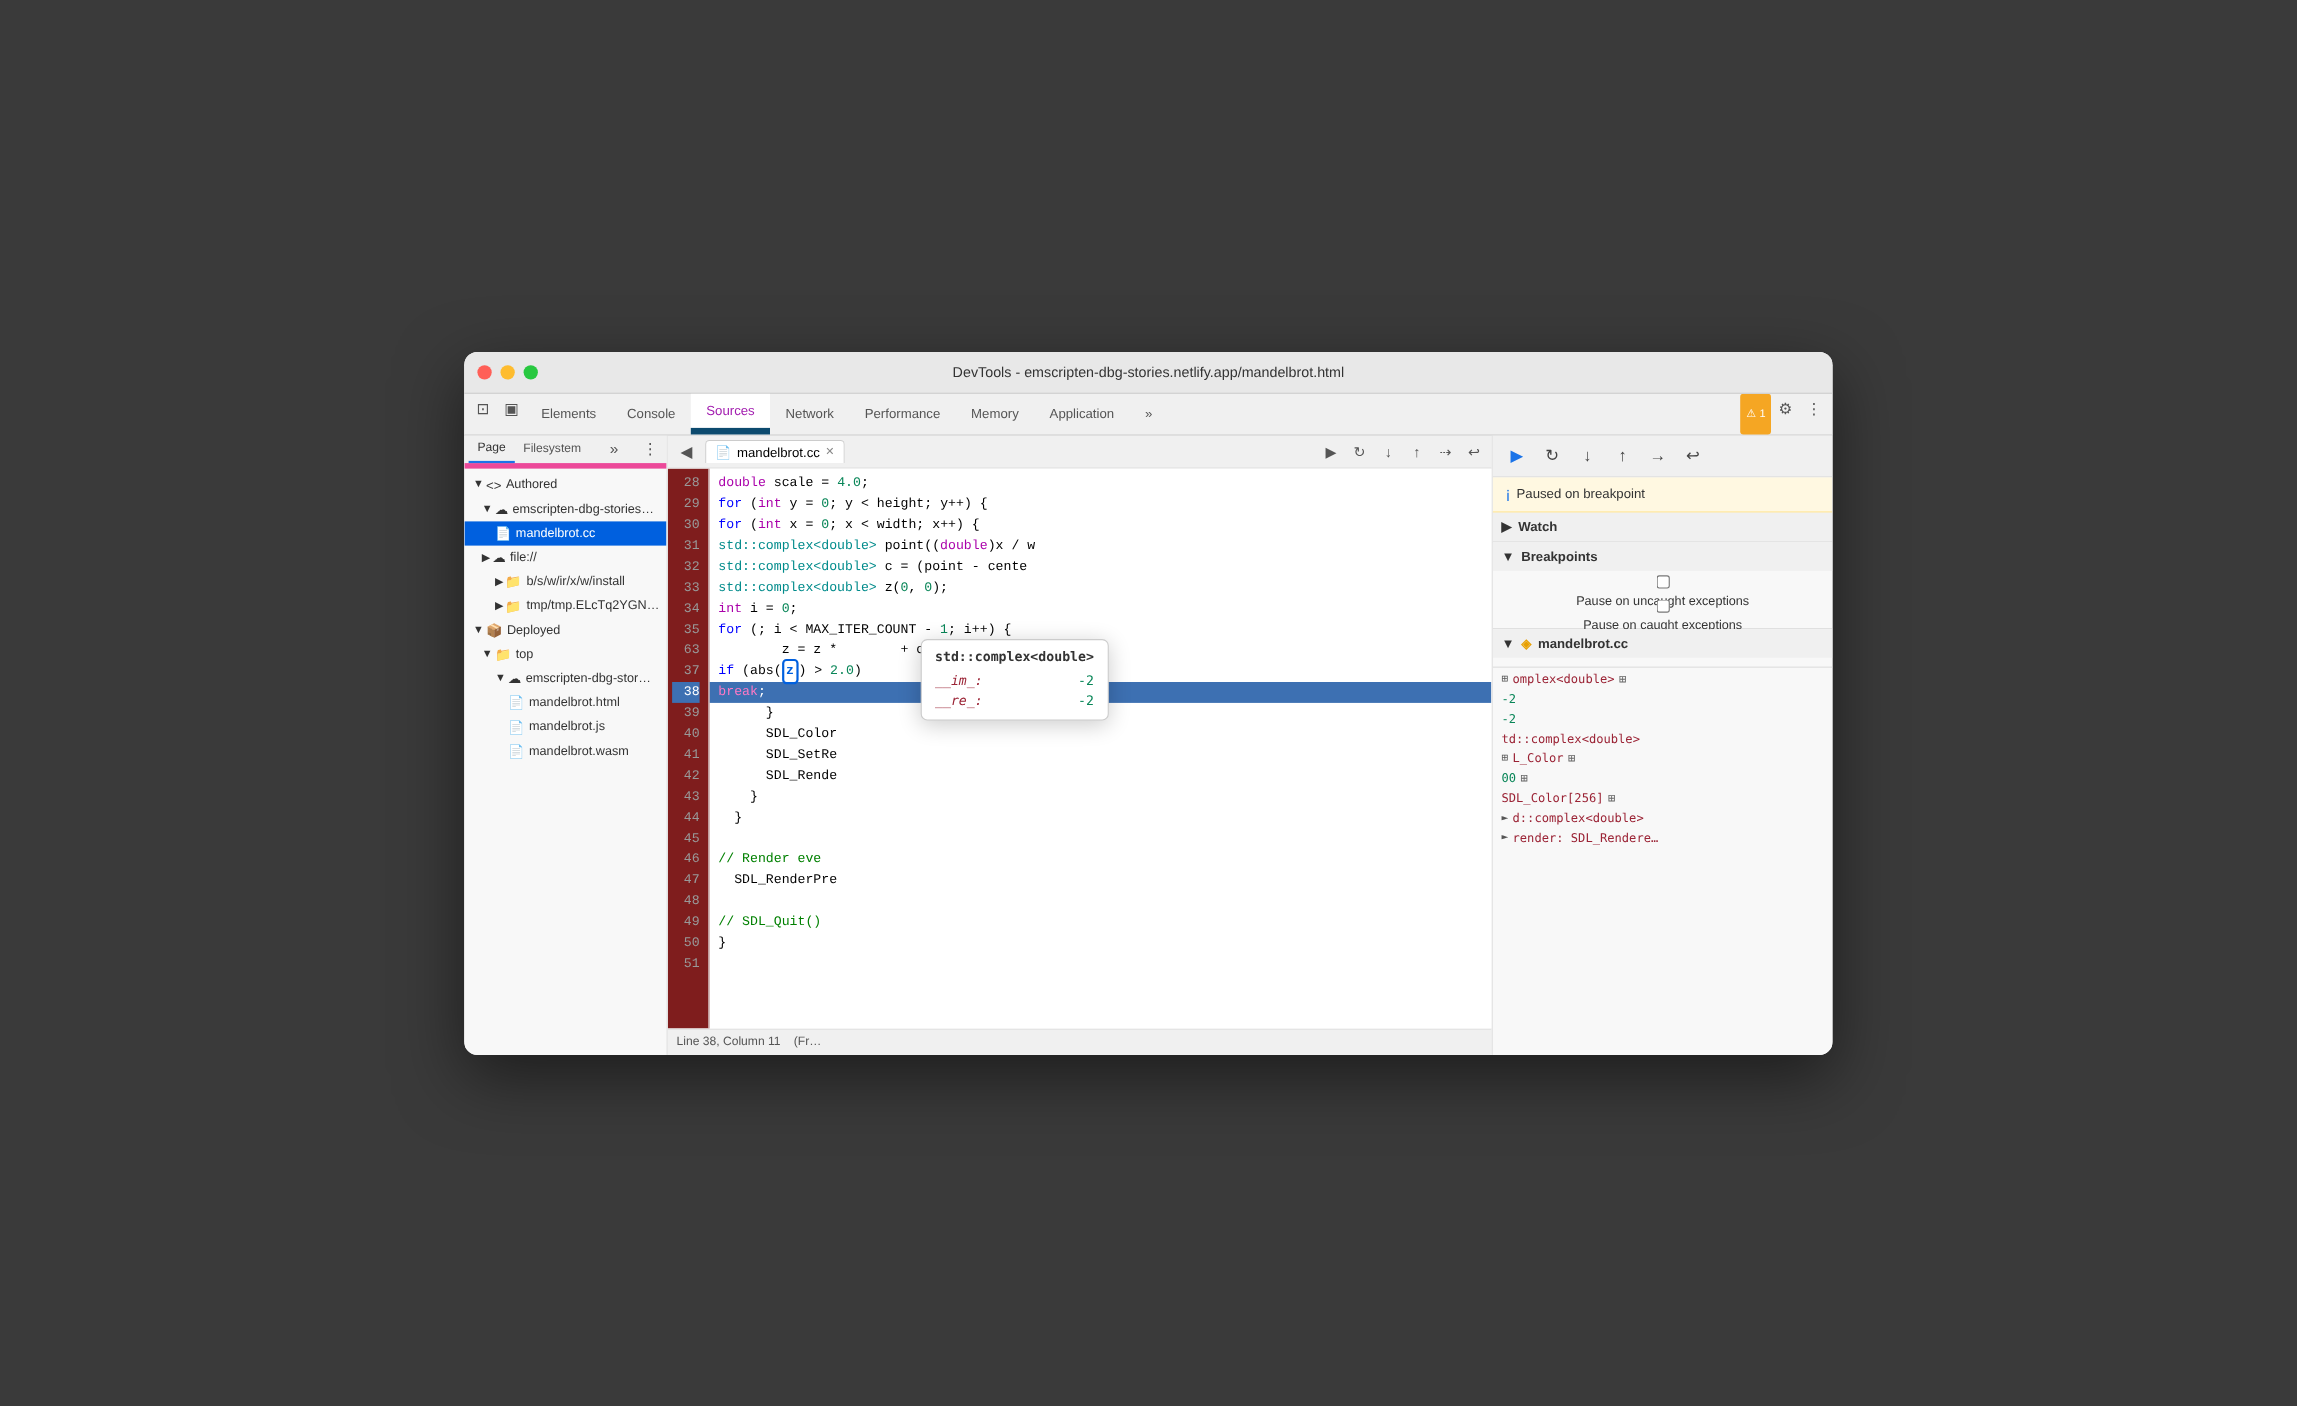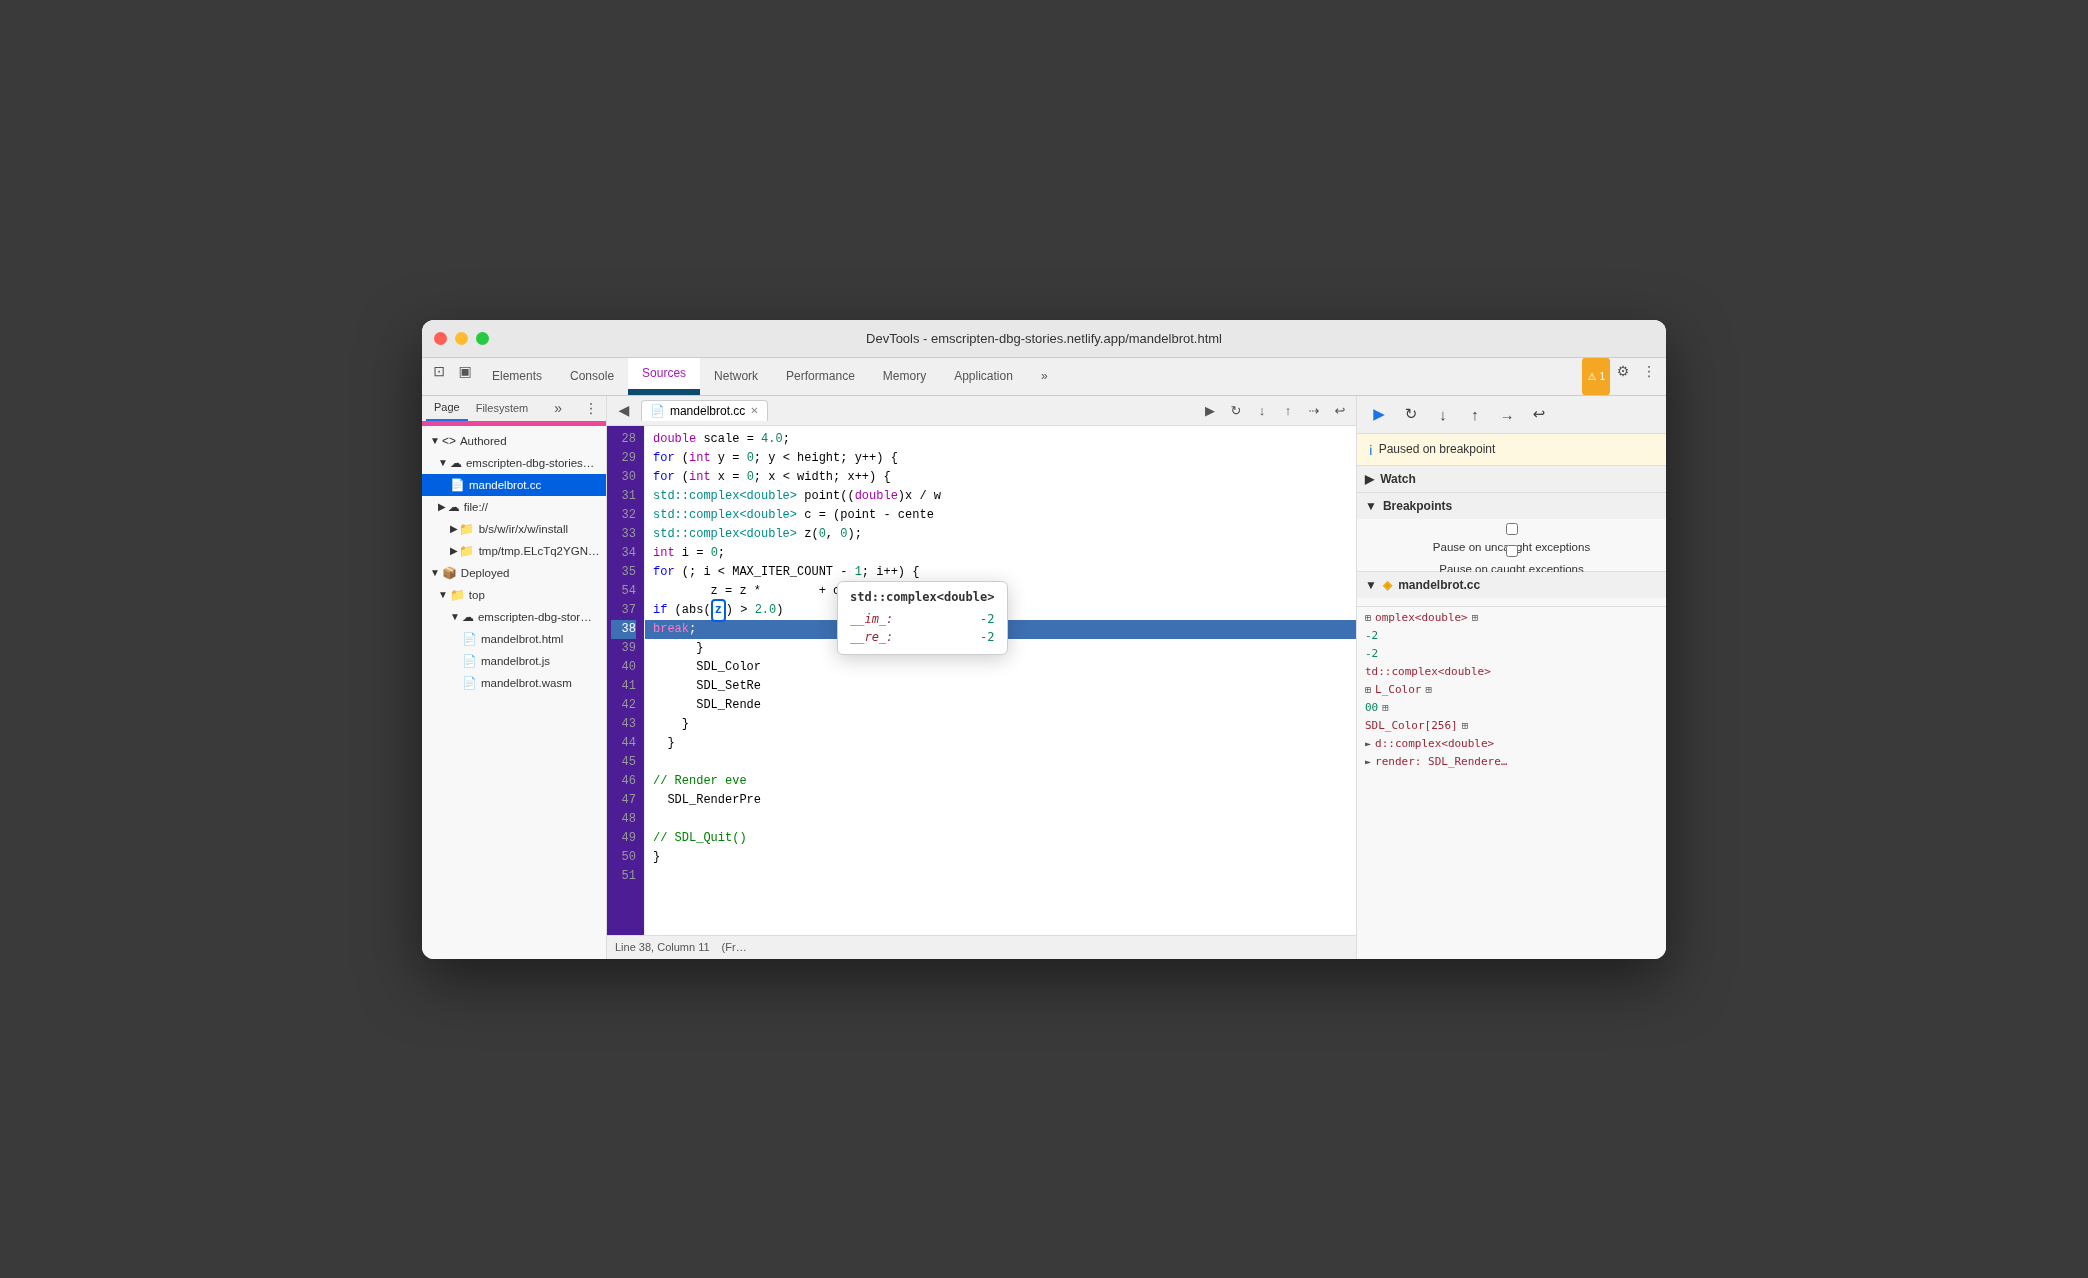--- a/index.html
+++ b/index.html
@@ -213,21 +213,21 @@
     .code-editor {
       flex: 1;
       display: flex;
       overflow: hidden;
       background: #fff;
       position: relative;
       font-family: 'Menlo', 'Monaco', 'Courier New', monospace;
       font-size: 12px;
     }
     .line-numbers {
-      background: #4c1d95;
+      background: #7f1d1d;
       border-right: 1px solid #eee;
       padding: 4px 8px 4px 4px;
       color: #999;
       user-select: none;
       min-width: 38px;
       text-align: right;
       line-height: 19px;
       overflow: hidden;
     }
     .code-content {
@@ -534,21 +534,21 @@
         <div class="line-numbers">
           <div class="line-num-area">
             <span class="ln">28</span>
             <span class="ln">29</span>
             <span class="ln">30</span>
             <span class="ln">31</span>
             <span class="ln">32</span>
             <span class="ln">33</span>
             <span class="ln">34</span>
             <span class="ln">35</span>
-            <span class="ln">54</span>
+            <span class="ln">63</span>
             <span class="ln">37</span>
             <span class="ln active-ln">38</span>
             <span class="ln">39</span>
             <span class="ln">40</span>
             <span class="ln">41</span>
             <span class="ln">42</span>
             <span class="ln">43</span>
             <span class="ln">44</span>
             <span class="ln">45</span>
             <span class="ln">46</span>

